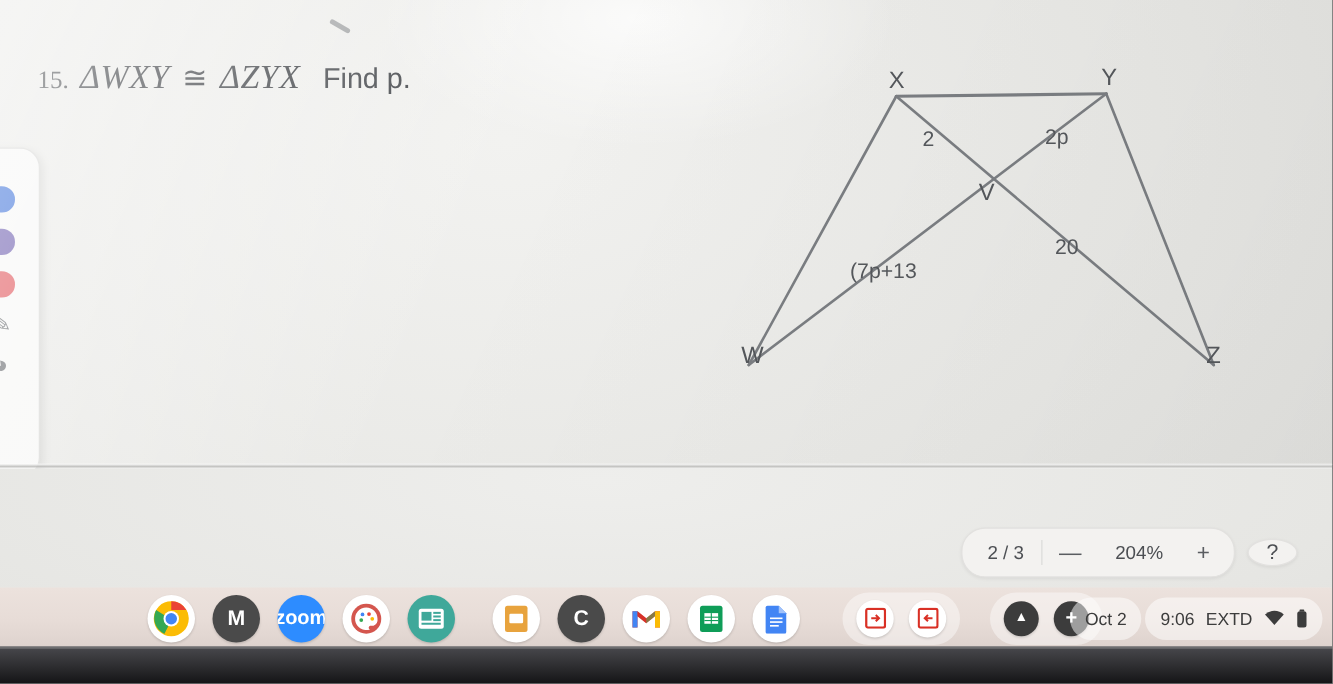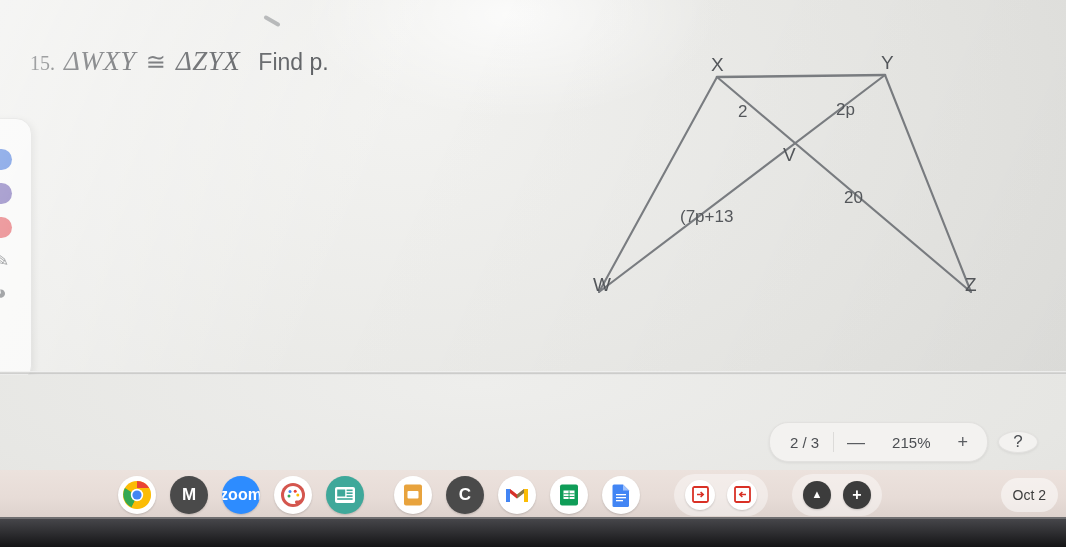--- a/index.html
+++ b/index.html
@@ -330,21 +330,21 @@
   </div>
 
   <div id="page-divider"></div>
   <div id="page-lower"></div>
 
   <div id="viewer-controls">
     <div class="pill" id="page-zoom-pill">
       <span class="ctl">2 / 3</span>
       <span class="vsep"></span>
       <span class="ctl ctl-btn">—</span>
-      <span class="ctl">215%</span>
+      <span class="ctl">204%</span>
       <span class="ctl ctl-btn">+</span>
     </div>
     <div class="pill ctl" id="help-button">?</div>
   </div>
 
   <div id="shelf">
 
     <div id="shelf-left">
 
       <div class="app running" style="background:#ffffff;">
@@ -453,20 +453,31 @@
           <span class="glyph" style="color:#ffffff; font-size:16px;">+</span>
         </div>
       </div>
 
     </div>
 
     <div id="shelf-right">
       <div class="status-pill">
         <span>Oct 2</span>
       </div>
+      <div class="status-pill">
+        <span>9:06</span>
+        <span>EXTD</span>
+        <svg width="17" height="13" viewBox="0 0 17 13">
+          <path d="M8.5 12 L1 3.6 A11 11 0 0 1 16 3.6 Z" fill="#3c3c3c"></path>
+        </svg>
+        <svg width="9" height="16" viewBox="0 0 9 16">
+          <rect x="2.6" y="0.6" width="3.8" height="1.6" rx="0.6" fill="#3c3c3c"></rect>
+          <rect x="0.8" y="2" width="7.4" height="13" rx="2" fill="#3c3c3c"></rect>
+        </svg>
+      </div>
     </div>
 
   </div>
 
   <div id="bezel-edge"></div>
   <div id="bezel"></div>
 
 </div>
 
 </body></html>

